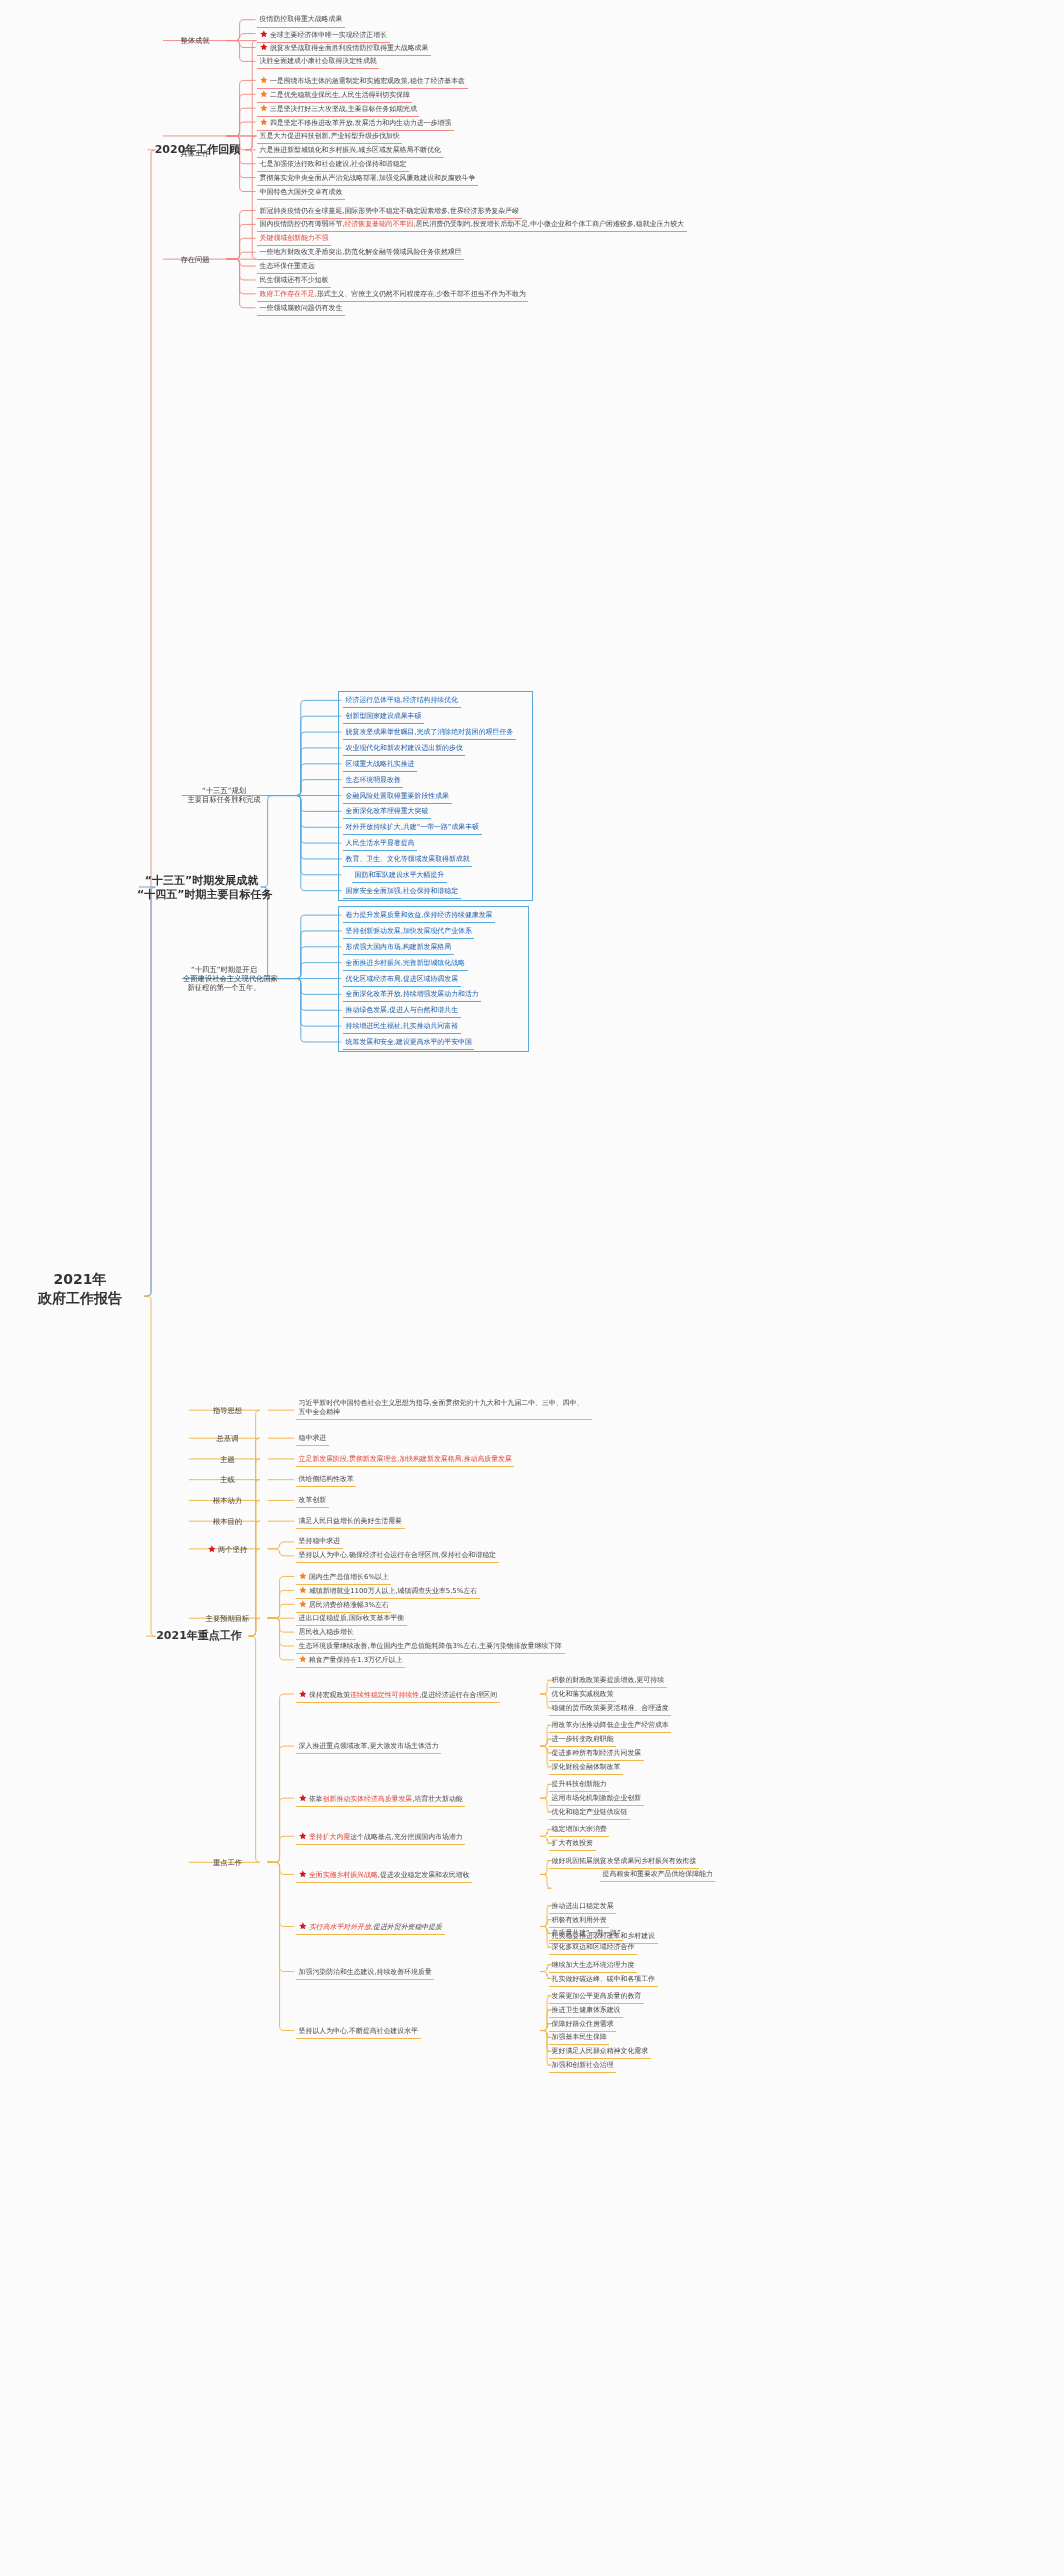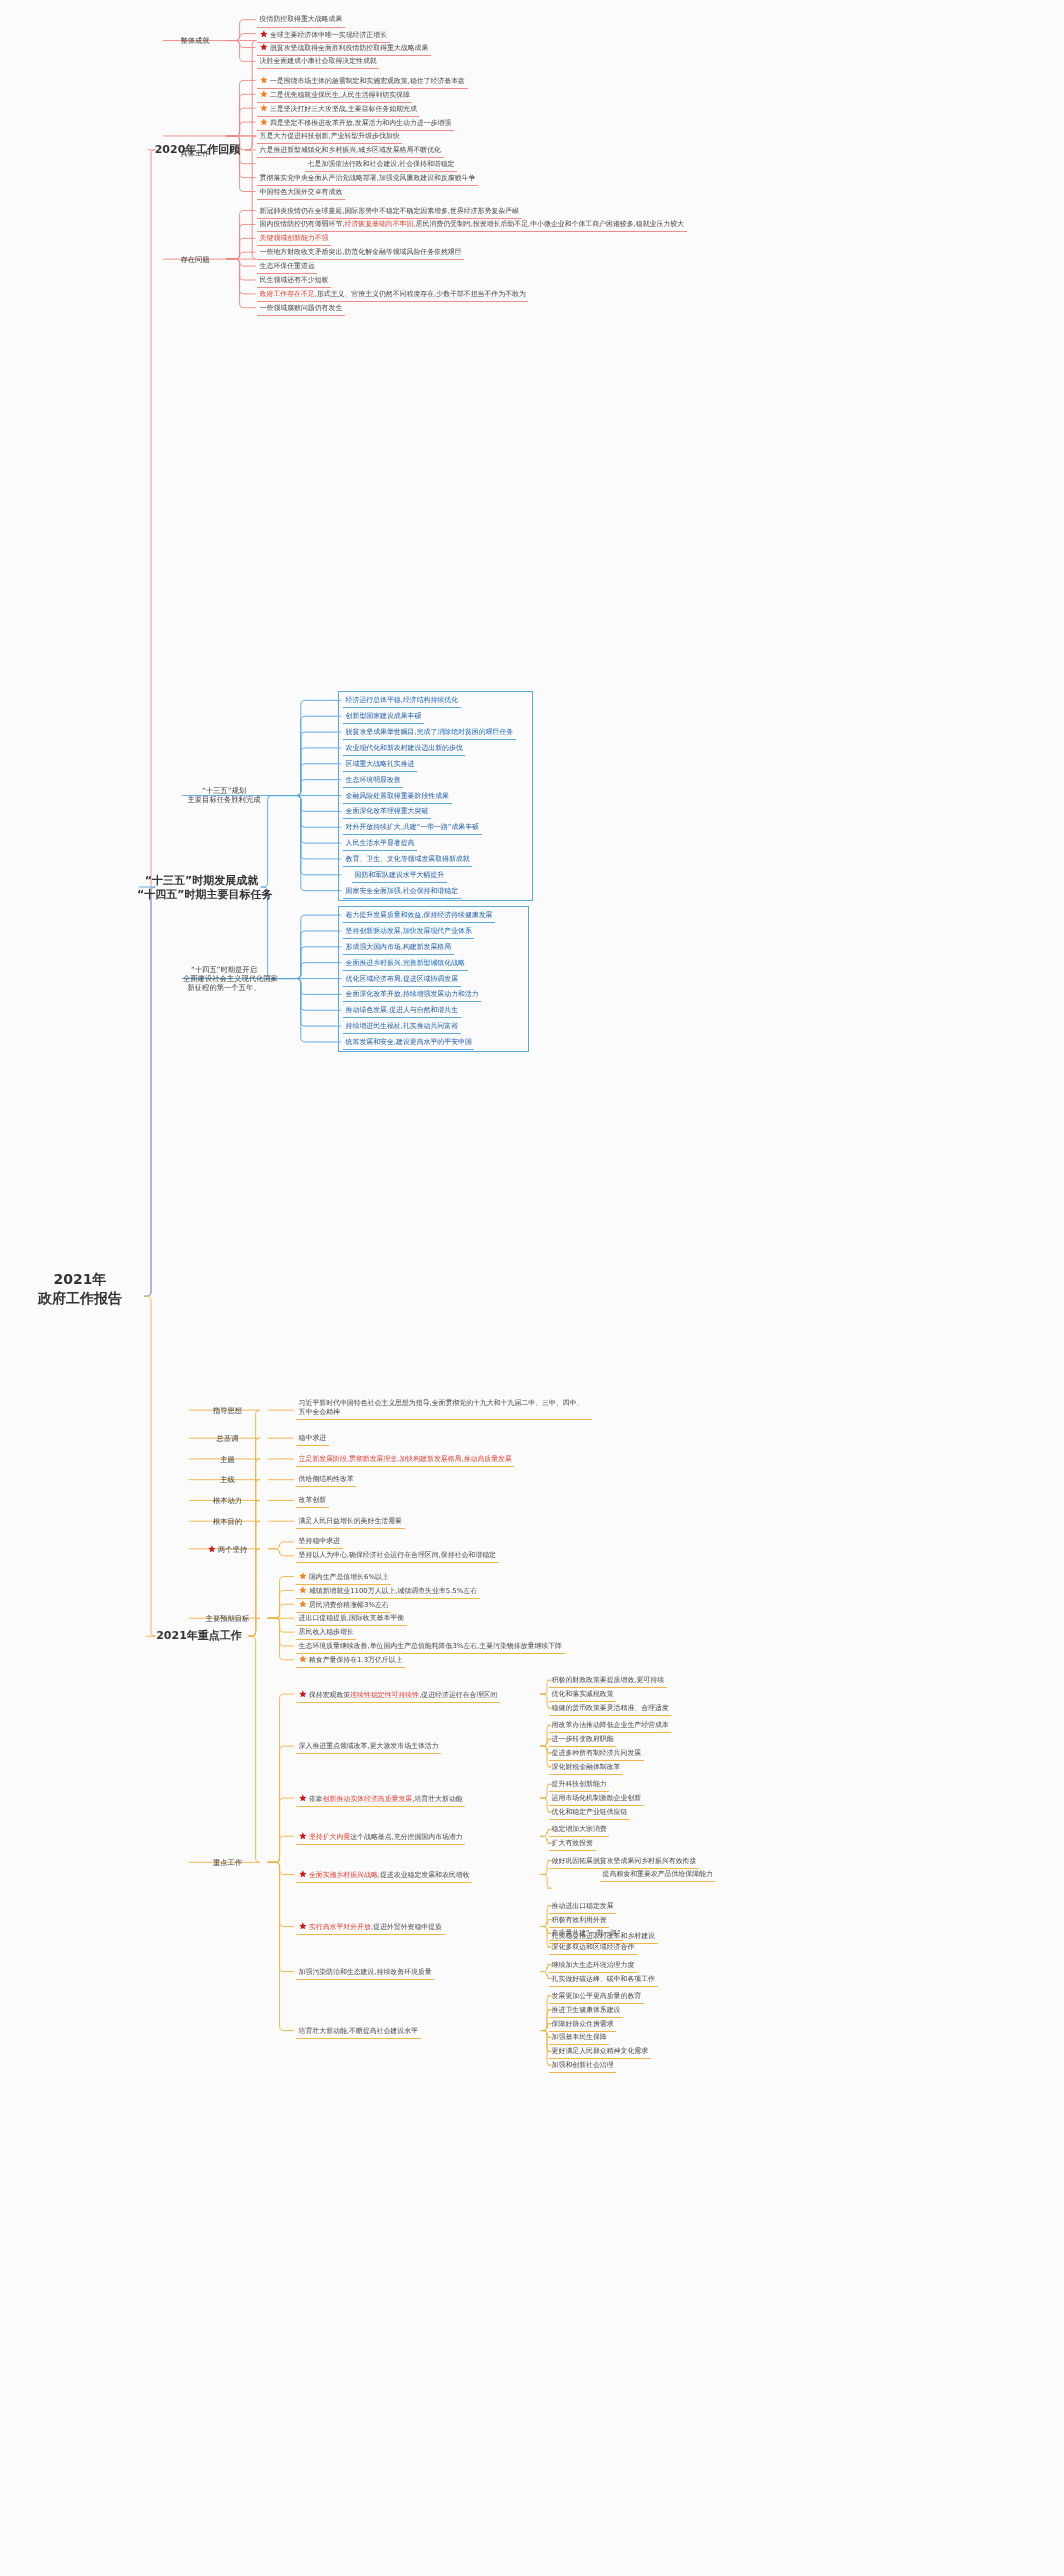--- a/index.html
+++ b/index.html
@@ -178,21 +178,21 @@
           <polygon fill="#f58220" points="12,1 15.3,8.6 23.5,9.4 17.3,15 19.1,23 12,18.8 4.9,23 6.7,15 0.5,9.4 8.7,8.6"></polygon>
         </svg>二是优先稳就业保民生,人民生活得到切实保障</div>
       <div class="node leaf grey" style="left: 257px; top: 102px;"><svg class="star" viewBox="0 0 24 24">
           <polygon fill="#f58220" points="12,1 15.3,8.6 23.5,9.4 17.3,15 19.1,23 12,18.8 4.9,23 6.7,15 0.5,9.4 8.7,8.6"></polygon>
         </svg>三是坚决打好三大攻坚战,主要目标任务如期完成</div>
       <div class="node leaf grey" style="left: 257px; top: 116px;"><svg class="star" viewBox="0 0 24 24">
           <polygon fill="#f58220" points="12,1 15.3,8.6 23.5,9.4 17.3,15 19.1,23 12,18.8 4.9,23 6.7,15 0.5,9.4 8.7,8.6"></polygon>
         </svg>四是坚定不移推进改革开放,发展活力和内生动力进一步增强</div>
       <div class="node leaf grey" style="left: 257px; top: 130px;">五是大力促进科技创新,产业转型升级步伐加快</div>
       <div class="node leaf grey" style="left: 257px; top: 144px;">六是推进新型城镇化和乡村振兴,城乡区域发展格局不断优化</div>
-      <div class="node leaf grey" style="left: 257px; top: 158px; margin-left: 48px;">七是加强依法行政和社会建设,社会保持和谐稳定</div>
+      <div class="node leaf grey" style="left: 257px; top: 158px;">七是加强依法行政和社会建设,社会保持和谐稳定</div>
       <div class="node leaf grey" style="left: 257px; top: 172px;">贯彻落实党中央全面从严治党战略部署,加强党风廉政建设和反腐败斗争</div>
       <div class="node leaf grey" style="left: 257px; top: 186px;">中国特色大国外交卓有成效</div>
       <div class="node l2" style="left: 165px; top: 132px; width: 60px; margin-top: 17px;">具体工作</div>
       <div class="node leaf grey" style="left: 257px; top: 205px;">新冠肺炎疫情仍在全球蔓延,国际形势中不稳定不确定因素增多,世界经济形势复杂严峻</div>
       <div class="node leaf grey" style="left: 257px; top: 218px;">国内疫情防控仍有薄弱环节,<span class="hl">经济恢复基础尚不牢固</span>,居民消费仍受制约,投资增长后劲不足,中小微企业和个体工商户困难较多,稳就业压力较大</div>
       <div class="node leaf grey" style="left: 257px; top: 232px;"><span class="hl">关键领域创新能力不强</span></div>
       <div class="node leaf grey" style="left: 257px; top: 246px;">一些地方财政收支矛盾突出,防范化解金融等领域风险任务依然艰巨</div>
       <div class="node leaf grey" style="left: 257px; top: 260px;">生态环保任重道远</div>
       <div class="node leaf grey" style="left: 257px; top: 274px;">民生领域还有不少短板</div>
       <div class="node leaf grey" style="left: 257px; top: 288px;"><span class="hl">政府工作存在不足</span>,形式主义、官僚主义仍然不同程度存在,少数干部不担当不作为不敢为</div>
@@ -288,31 +288,31 @@
           <polygon fill="#d4161a" points="12,1 15.3,8.6 23.5,9.4 17.3,15 19.1,23 12,18.8 4.9,23 6.7,15 0.5,9.4 8.7,8.6"></polygon>
         </svg><span class="hl">坚持扩大内需</span>这个战略基点,充分挖掘国内市场潜力</div>
       <div class="node leaf yellow" style="left: 549px; top: 1823px;">稳定增加大宗消费</div>
       <div class="node leaf yellow" style="left: 549px; top: 1837px;">扩大有效投资</div>
       <div class="node leaf yellow" style="left: 296px; top: 1868px;"><svg class="star" viewBox="0 0 24 24">
           <polygon fill="#d4161a" points="12,1 15.3,8.6 23.5,9.4 17.3,15 19.1,23 12,18.8 4.9,23 6.7,15 0.5,9.4 8.7,8.6"></polygon>
         </svg><span class="hl">全面实施乡村振兴战略</span>,促进农业稳定发展和农民增收</div>
       <div class="node leaf yellow" style="left: 549px; top: 1855px;">做好巩固拓展脱贫攻坚成果同乡村振兴有效衔接</div>
       <div class="node leaf yellow" style="left: 580px; top: 1868px; margin-left: 20px;">提高粮食和重要农产品供给保障能力</div>
       <div class="node leaf yellow" style="left: 549px; top: 1882px; margin-top: 48px;">扎实稳妥推进农村改革和乡村建设</div>
-      <div class="node leaf yellow" style="left: 296px; top: 1920px;"><svg class="star" viewBox="0 0 24 24">
+      <div class="node leaf yellow" style="left: 296px; top: 1920px; font-style: italic;"><svg class="star" viewBox="0 0 24 24">
           <polygon fill="#d4161a" points="12,1 15.3,8.6 23.5,9.4 17.3,15 19.1,23 12,18.8 4.9,23 6.7,15 0.5,9.4 8.7,8.6"></polygon>
         </svg><span class="hl">实行高水平对外开放</span>,促进外贸外资稳中提质</div>
       <div class="node leaf yellow" style="left: 549px; top: 1900px;">推动进出口稳定发展</div>
       <div class="node leaf yellow" style="left: 549px; top: 1914px;">积极有效利用外资</div>
       <div class="node leaf yellow" style="left: 549px; top: 1927px;">高质量共建“一带一路”</div>
       <div class="node leaf yellow" style="left: 549px; top: 1941px;">深化多双边和区域经济合作</div>
       <div class="node leaf yellow" style="left: 296px; top: 1966px;">加强污染防治和生态建设,持续改善环境质量</div>
       <div class="node leaf yellow" style="left: 549px; top: 1959px;">继续加大生态环境治理力度</div>
       <div class="node leaf yellow" style="left: 549px; top: 1973px;">扎实做好碳达峰、碳中和各项工作</div>
-      <div class="node leaf yellow" style="left: 296px; top: 2025px;">培育壮大新动能,不断提高社会建设水平</div>
+      <div class="node leaf yellow" style="left: 296px; top: 2025px;">坚持以人为中心,不断提高社会建设水平</div>
       <div class="node leaf yellow" style="left: 549px; top: 1990px;">发展更加公平更高质量的教育</div>
       <div class="node leaf yellow" style="left: 549px; top: 2004px;">推进卫生健康体系建设</div>
       <div class="node leaf yellow" style="left: 549px; top: 2018px;">保障好群众住房需求</div>
       <div class="node leaf yellow" style="left: 549px; top: 2031px;">加强基本民生保障</div>
       <div class="node leaf yellow" style="left: 549px; top: 2045px;">更好满足人民群众精神文化需求</div>
       <div class="node leaf yellow" style="left: 549px; top: 2059px;">加强和创新社会治理</div>
       <div class="node l2" style="left: 190px; top: 1858px; width: 75px;">重点工作</div>
       <div class="node l1" style="left: 144px; top: 1629px; width: 110px;">2021年重点工作</div>
     </div>
 </div>

